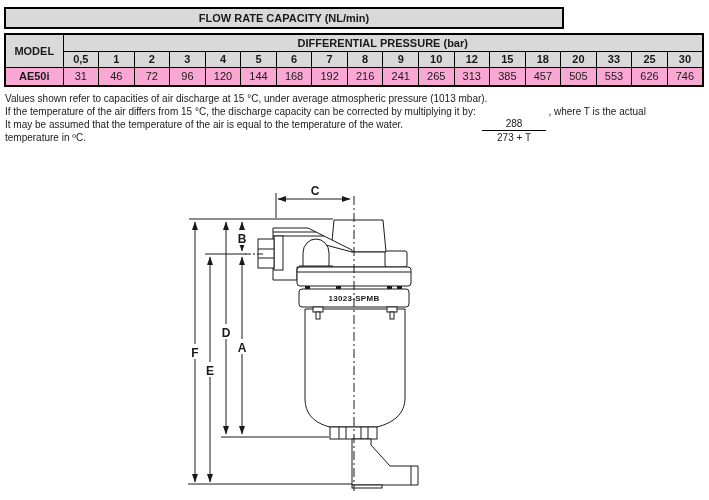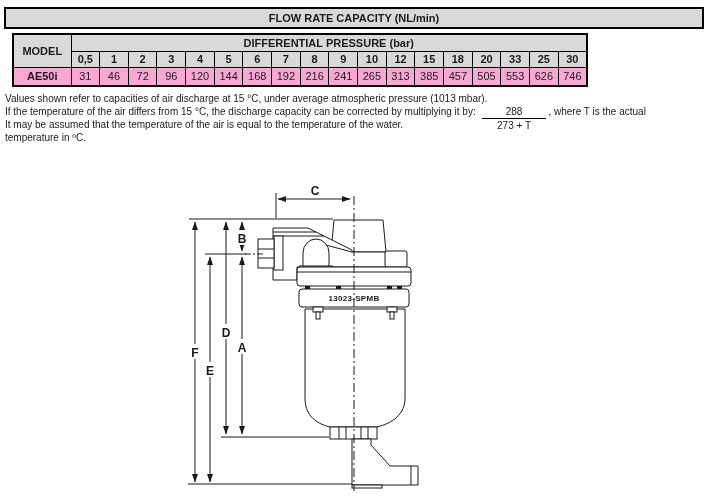--- a/index.html
+++ b/index.html
@@ -3,27 +3,27 @@
 <meta charset="utf-8">
 <style>
   html,body{margin:0;padding:0;}
   body{
     width:709px;height:500px;position:relative;background:#ffffff;
     font-family:"Liberation Sans","DejaVu Sans",sans-serif;color:#1a1a1a;
     overflow:hidden;
   }
   
   .title-bar{
-    position:absolute;left:4px;top:7px;width:700px;height:22px;
+    position:absolute;left:4px;top:7px;width:560px;height:22px;
     box-sizing:border-box;border:2px solid #000;background:#d9d9d9;
     display:flex;align-items:center;justify-content:center;
     font-size:11px;font-weight:bold;
   }
   table.cap{
-    position:absolute;left:12px;top:33px;width:576px;
+    position:absolute;left:4px;top:33px;width:700px;
     border-collapse:collapse;table-layout:fixed;border-radius:6px;
   }
   table.cap td,table.cap th{
     box-sizing:border-box;border:1px solid #000;
     text-align:center;vertical-align:middle;padding:0;
     font-size:11px;overflow:hidden;
   }
   table.cap{border:2px solid #000;}
   table.cap .hdr{background:#d9d9d9;font-weight:bold;}
   table.cap .model-cell{width:58px;}
@@ -32,21 +32,21 @@
   tr.r-data td{height:19px;background:#f9a8d4;font-weight:normal;}
   tr.r-data td.model-cell{font-weight:bold;}
   
   .notes{
     position:absolute;left:5px;top:92px;width:703px;
     font-size:10px;line-height:13px;
   }
   .notes .line{white-space:nowrap;height:13px;}
   .frac{
     display:inline-block;vertical-align:top;text-align:center;
-    margin:0 2px -13px 6px;line-height:13px;
+    margin:12px 2px -13px 6px;line-height:13px;
   }
   .frac .num{display:block;border-bottom:1px solid #000;padding:0 24px;}
   .frac .den{display:block;}
   
   svg.drawing{position:absolute;left:0;top:0;}
   .dimlabel{font-family:"Liberation Sans",sans-serif;font-size:12px;font-weight:bold;fill:#1a1a1a;}
   .partlabel{font-family:"Liberation Sans",sans-serif;font-size:8px;font-weight:bold;fill:#1a1a1a;letter-spacing:.3px;}
 </style>
 </head>
 <body>

